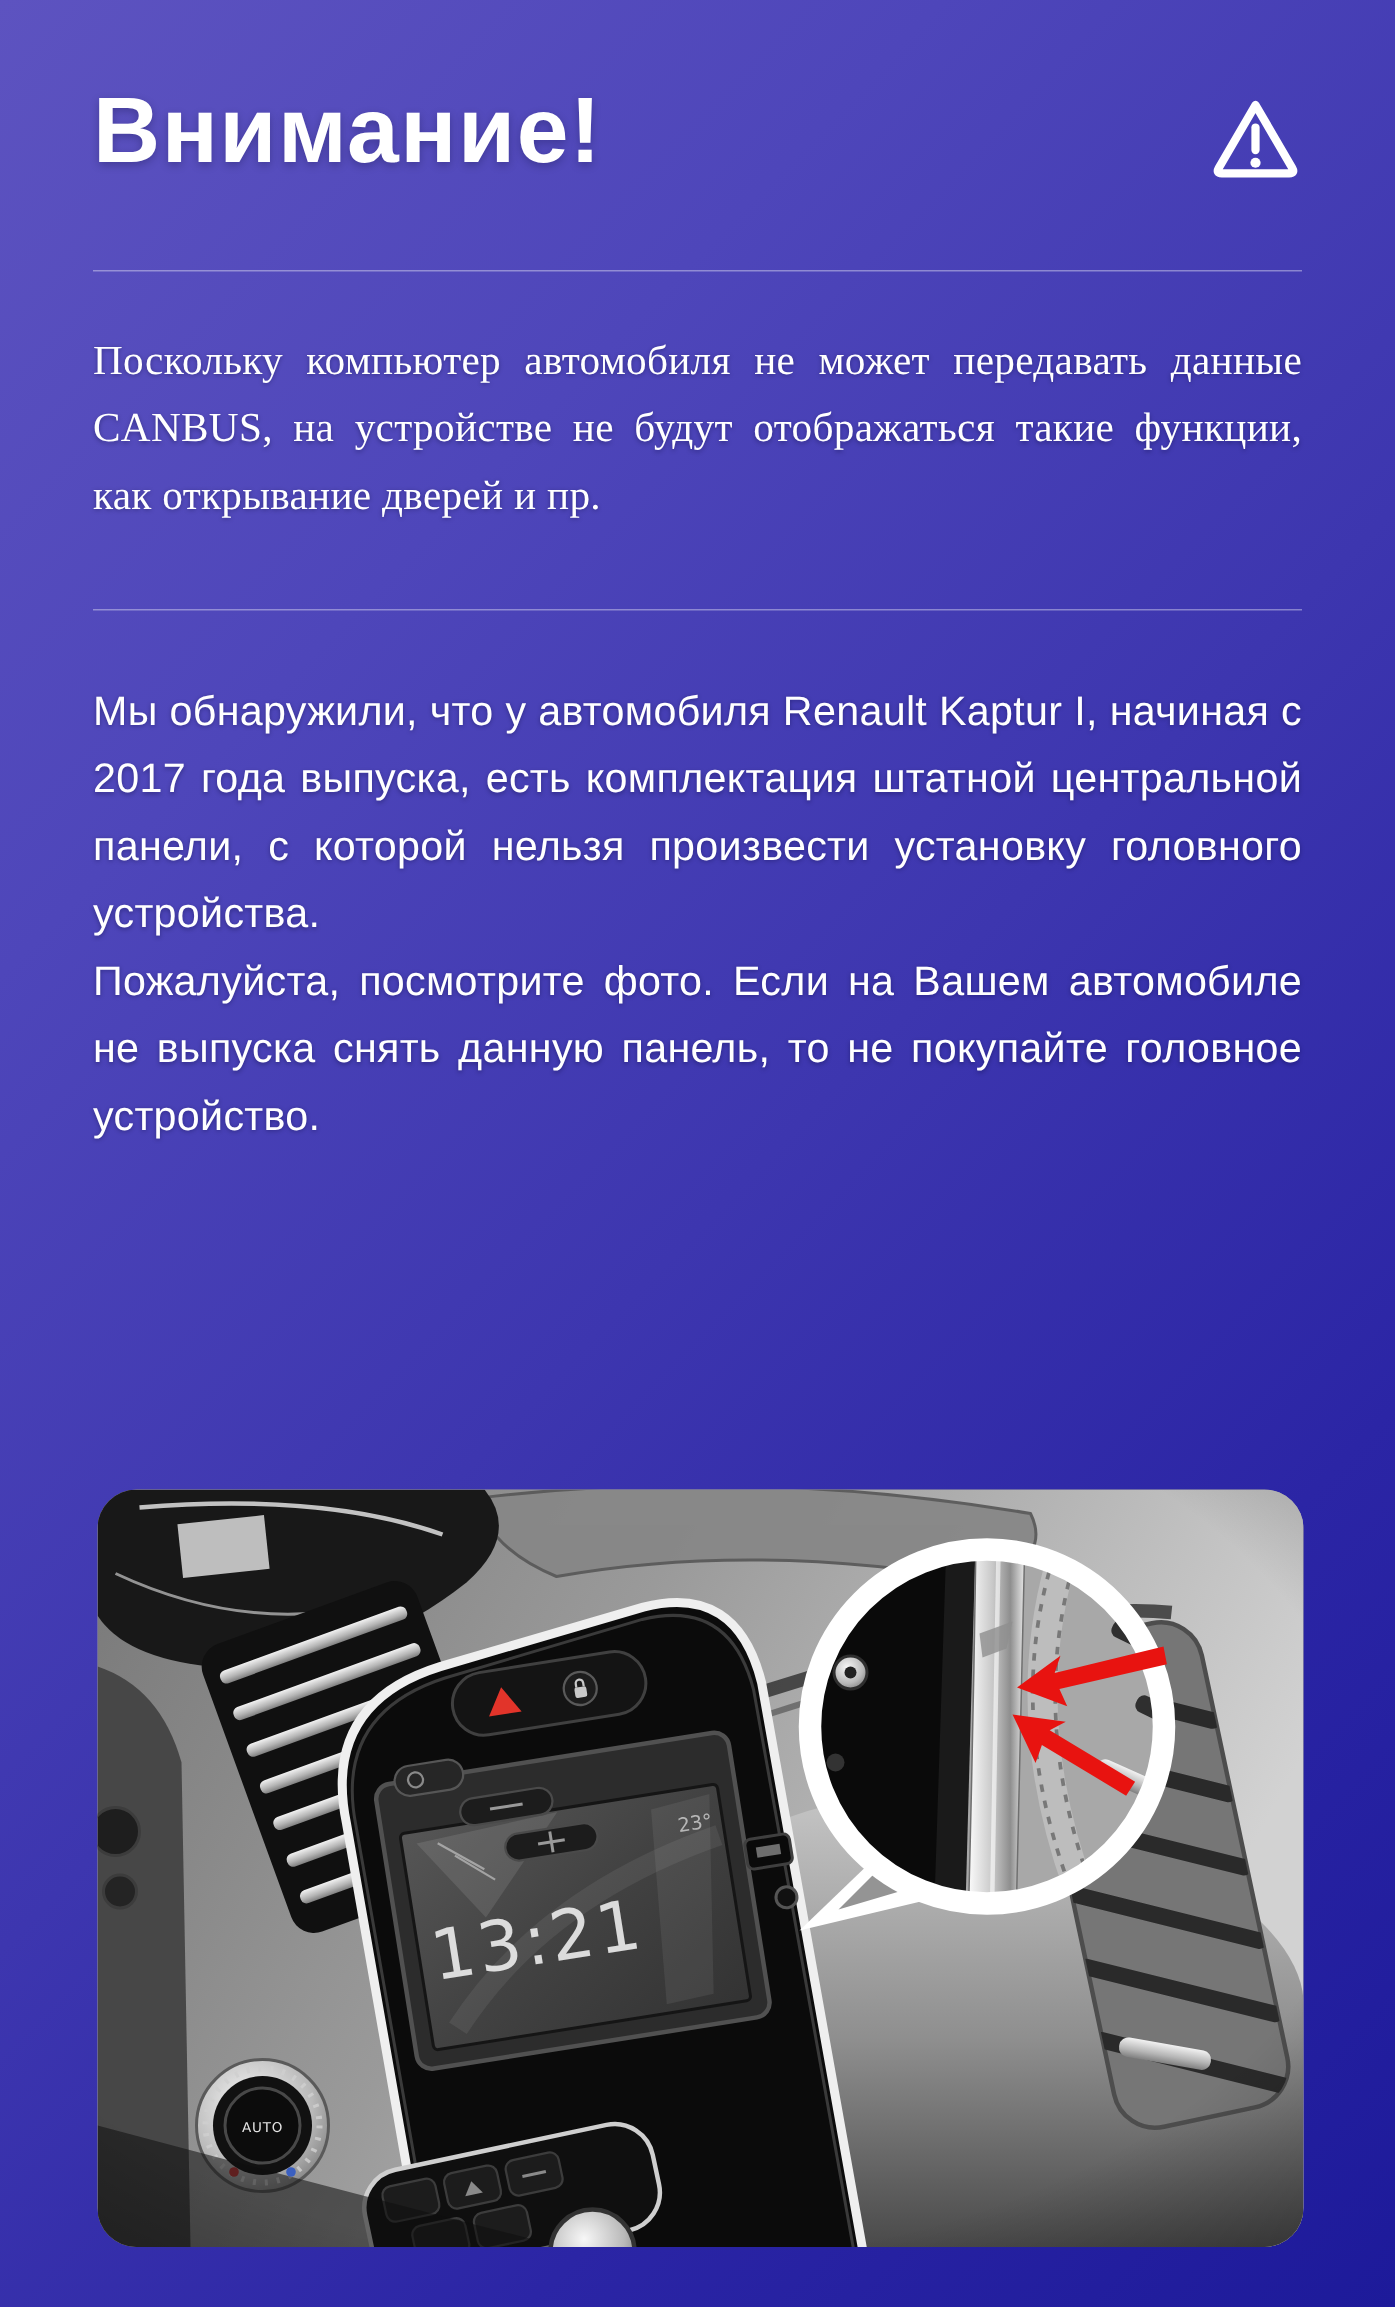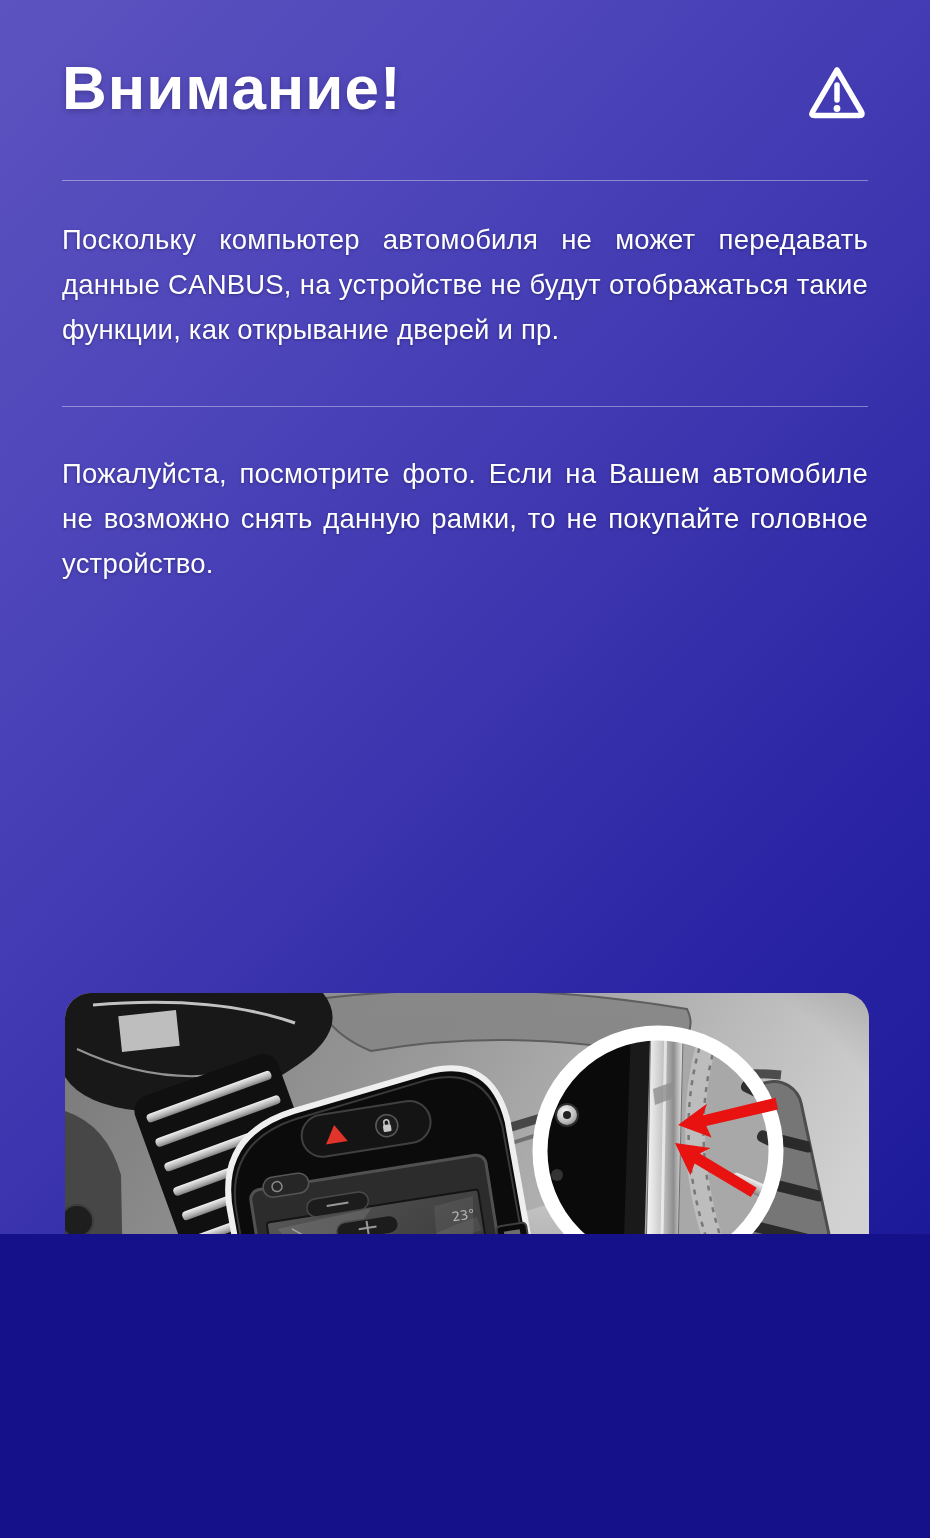--- a/index.html
+++ b/index.html
@@ -1,31 +1,31 @@
 <!DOCTYPE html>
 <html><head>
 <meta charset="utf-8">
 <style>
   html,body{margin:0;padding:0;background:#14118a;}
   .page{
-    position:relative;width:930px;height:1234px;overflow:hidden;
+    position:relative;width:930px;height:1538px;overflow:hidden;
     background:linear-gradient(134deg,#5d53c0 0%,#4e46ba 26%,#3d36af 52%,#2b25a5 76%,#1d1a9a 100%);
     font-family:"Liberation Sans","DejaVu Sans",sans-serif;color:#ffffff;
   }
   .header{position:absolute;left:62px;top:56px;width:806px;display:flex;justify-content:space-between;align-items:flex-start;}
   .title{margin:0;font-size:62px;line-height:64px;font-weight:700;letter-spacing:1px;text-shadow:0 2px 6px rgba(0,0,30,.25);}
   .warn-icon{flex:none;margin-top:8px;}
   .divider{position:absolute;left:62px;width:806px;height:1px;background:rgba(255,255,255,.38);border:none;margin:0;}
   .d1{top:180px}
   .d2{top:406px}
   .body-text,.block p{
     margin:0;font-size:27.5px;line-height:45px;text-align:justify;
     text-shadow:0 1px 3px rgba(0,0,40,.35);letter-spacing:.2px;
   }
-  .p-canbus{position:absolute;left:62px;top:217px;width:806px;}
+  .p-canbus{position:absolute;left:62px;top:217px;width:806px;font-family:Liberation Serif, serif;}
   .block{position:absolute;left:62px;top:451px;width:806px;}
   .photo{
     position:absolute;left:65px;top:993px;width:804px;height:505px;
     border-radius:26px;overflow:hidden;background:#9a9a9a;
   }
   .photo svg{display:block}
 </style>
 </head>
 <body>
 
@@ -40,21 +40,22 @@
     </svg>
   </div>
 
   <hr class="divider d1">
 
   <p class="body-text p-canbus">Поскольку компьютер автомобиля не может передавать данные CANBUS, на устройстве не будут отображаться такие функции, как открывание дверей и пр.</p>
 
   <hr class="divider d2">
 
   <div class="block">
-    <p>Пожалуйста, посмотрите фото. Если на Вашем автомобиле не возможно снять данную рамки, то не покупайте головное устройство.</p>
+    <p>Мы обнаружили, что у автомобиля Renault Kaptur I, начиная с 2017 года выпуска, есть комплектация штатной центральной панели, с которой нельзя произвести установку головного устройства.</p>
+    <p>Пожалуйста, посмотрите фото. Если на Вашем автомобиле не выпуска снять данную панель, то не покупайте головное устройство.</p>
   </div>
 
   <div class="photo">
     <svg width="804" height="505" viewBox="0 0 804 505">
       <defs>
         <linearGradient id="gDash" x1="0" y1="0" x2="1" y2="0.35">
           <stop offset="0" stop-color="#787878"></stop>
           <stop offset="0.45" stop-color="#9a9a9a"></stop>
           <stop offset="1" stop-color="#d2d2d2"></stop>
         </linearGradient>

